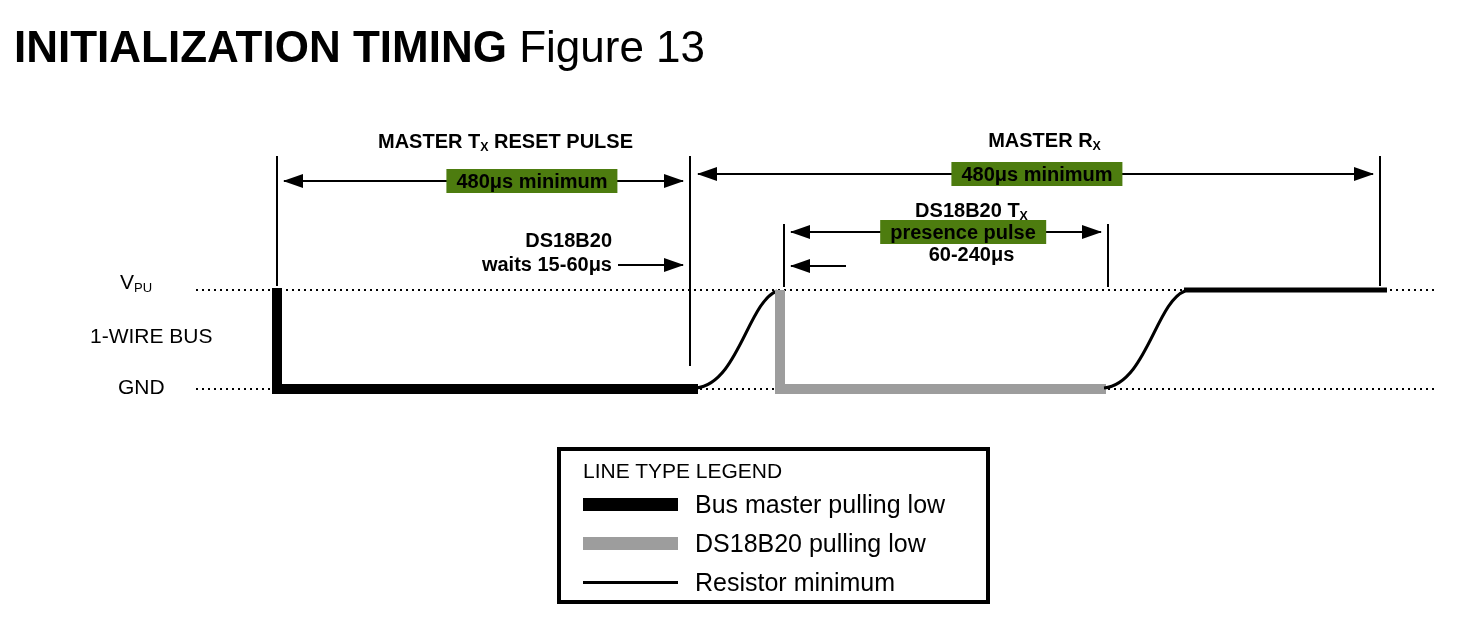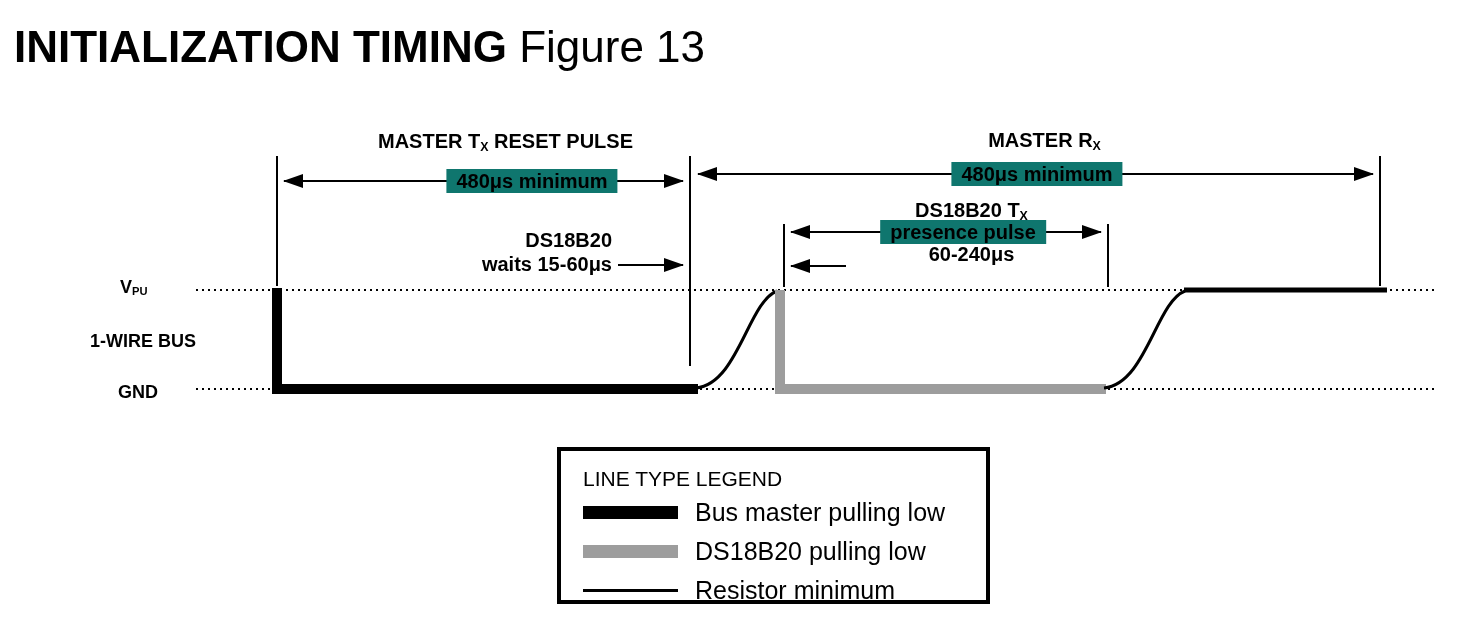--- a/index.html
+++ b/index.html
@@ -17,26 +17,26 @@
   .arrow2 { marker-start:url(#ah); marker-end:url(#ah); }
   .arrow1 { marker-end:url(#ah); }
   .wave-black { stroke:var(--black-line); stroke-width:10; fill:none; stroke-linejoin:miter; }
   .wave-gray  { stroke:var(--gray-line);  stroke-width:10; fill:none; stroke-linejoin:miter; }
   .wave-thin  { stroke:var(--black-line); stroke-width:3;  fill:none; }
   .wave-med   { stroke:var(--black-line); stroke-width:5;  fill:none; }
 
   .lbl { position:absolute; font-size:20px; font-weight:bold; white-space:nowrap; line-height:24px; }
   .center { transform:translateX(-50%);padding-left:17px; }
   .rightalign { transform:translateX(-100%); }
-  .whitebg { background:#0f766e; padding:0 10px; }
-  .axis-lbl { position:absolute; font-size:18px; font-weight:bold; white-space:nowrap; line-height:32px; }
+  .whitebg { background:#4d7c0f; padding:0 10px; }
+  .axis-lbl { position:absolute; font-size:21px; font-weight:normal; white-space:nowrap; line-height:22px; }
   sub.ts { font-size:0.62em; position:relative; top:0.22em; vertical-align:baseline; }
 
   .legend { position:absolute; left:557px; top:447px; width:433px; height:157px;
-            border:4px solid #000; background:#fff; padding:16px 0 0 22px; overflow:hidden; }
+            border:4px solid #000; background:#fff; padding:8px 0 0 22px; overflow:hidden; }
   .legend-title { font-size:21px; line-height:24px; margin-bottom:2px; }
   .legend-row { display:flex; align-items:center; height:39px; }
   .sample { flex:0 0 95px; width:95px; margin-right:17px; }
   .thick-black { height:13px; background:var(--black-line); }
   .thick-gray  { height:13px; background:var(--gray-line); }
   .thin-black  { height:3px;  background:var(--black-line); }
   .legend-label { font-size:25px; }
 </style>
 </head>
 <body>

